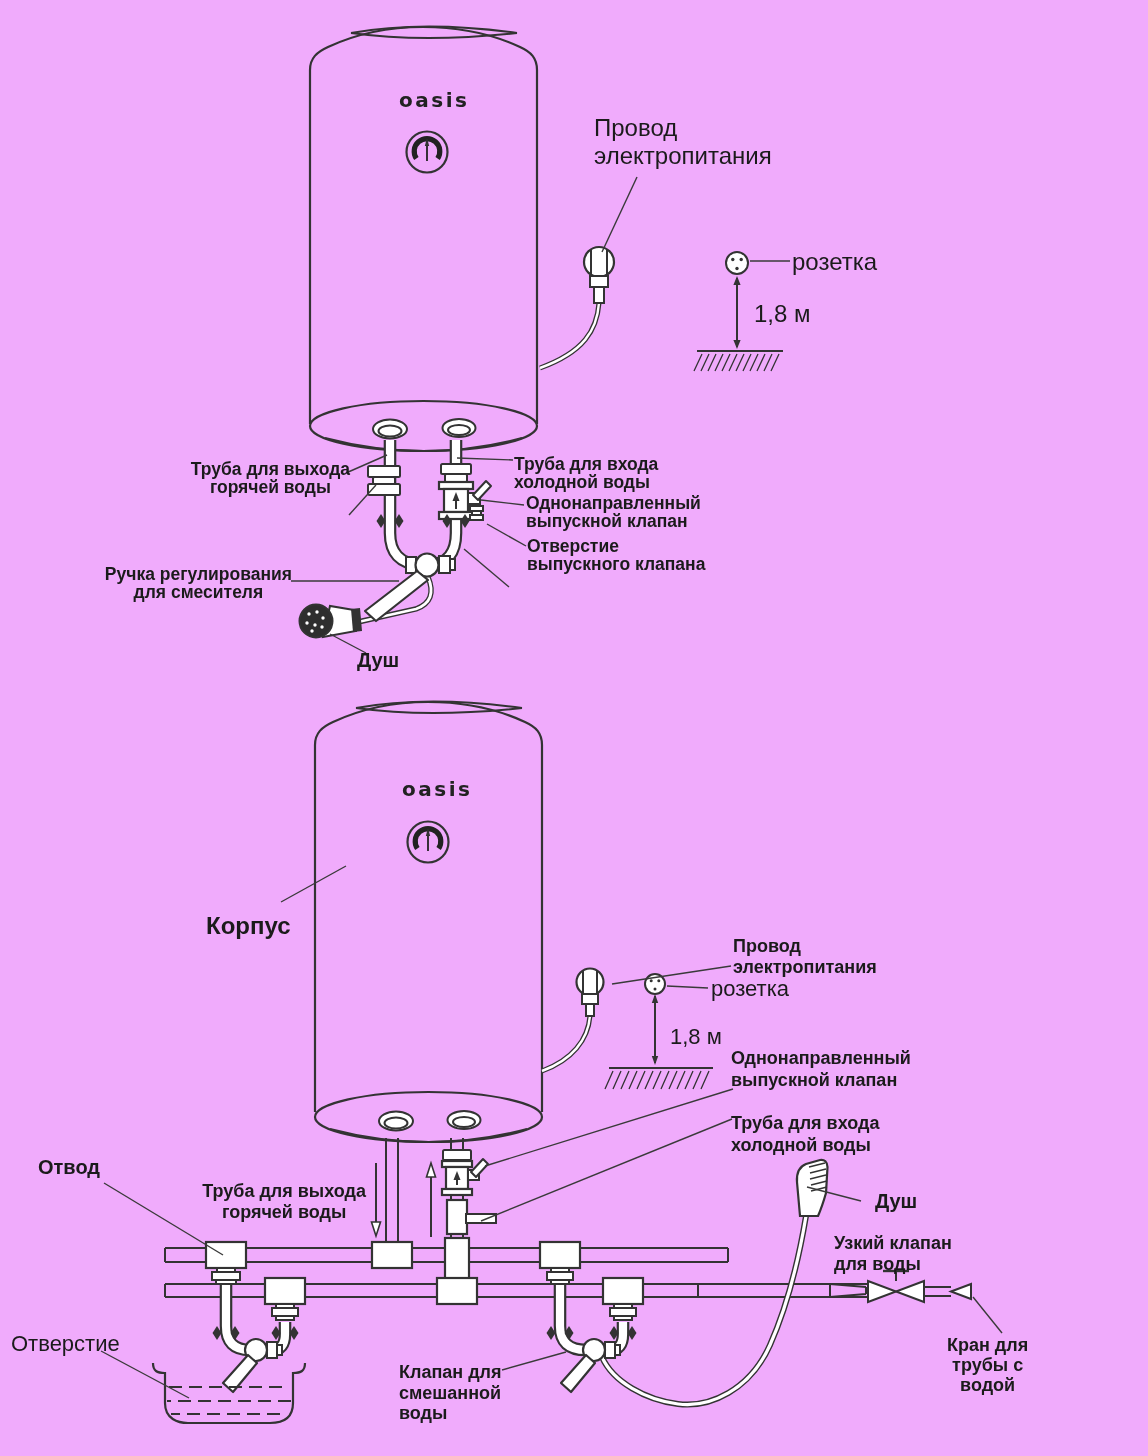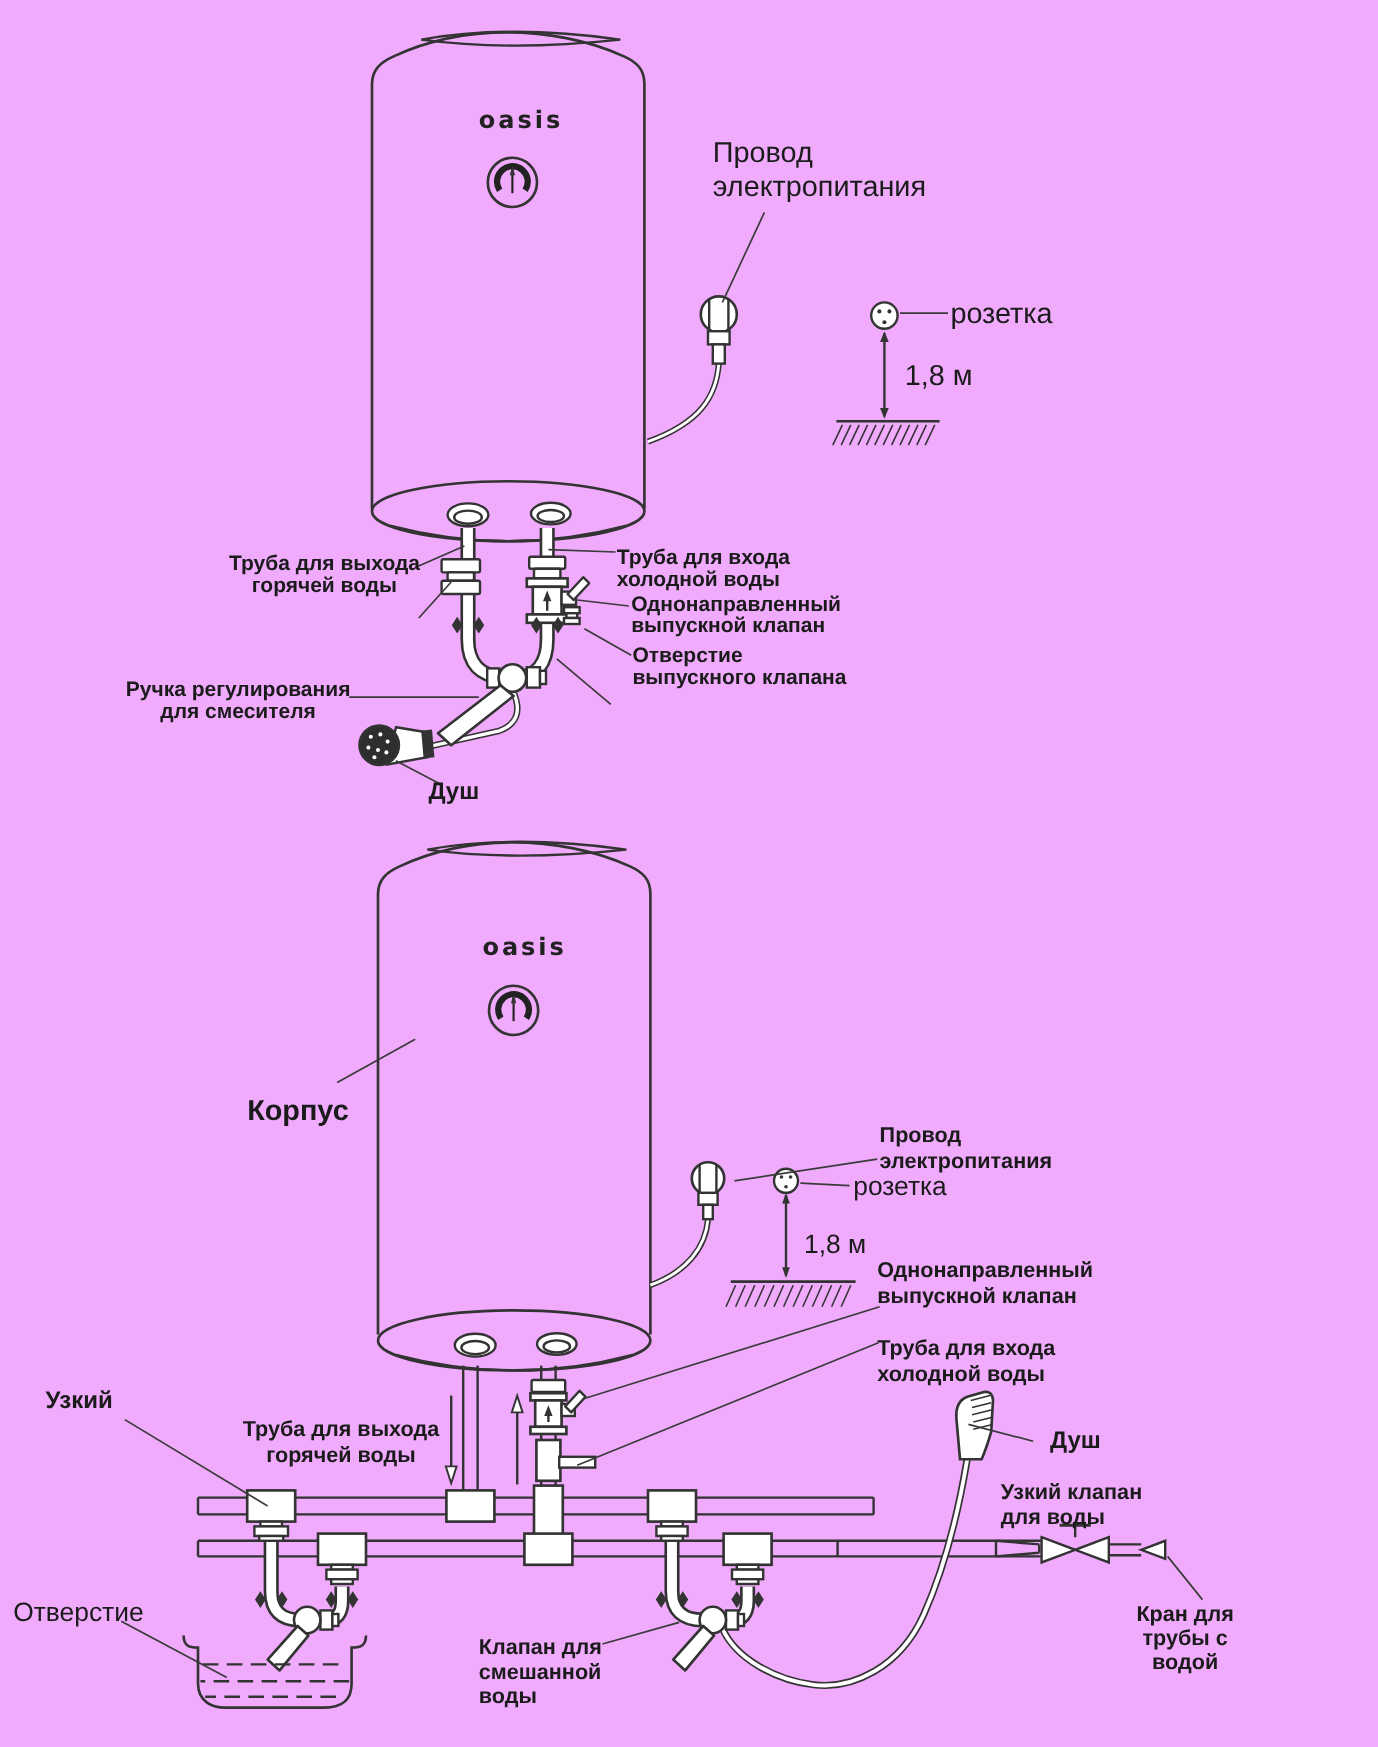--- a/index.html
+++ b/index.html
@@ -377,21 +377,21 @@
 <div class="lb" style="left:731px;top:1048px;font-size:18px;line-height:21.5px;">Однонаправленный
 выпускной клапан</div>
 <div class="lb" style="left:731px;top:1113px;font-size:18px;line-height:21.5px;">Труба для входа
 холодной воды</div>
 <div class="lb" style="left:875px;top:1190px;font-size:20px;">Душ</div>
 <div class="lb" style="left:834px;top:1233px;font-size:18px;line-height:21px;">Узкий клапан
 для воды</div>
 <div class="lb" style="left:947px;top:1335px;font-size:18px;line-height:20px;text-align:center;">Кран для
 трубы с
 водой</div>
-<div class="lb" style="left:38px;top:1156px;font-size:20px;">Узкий</div>
+<div class="lb" style="left:38px;top:1156px;font-size:20px;">Отвод</div>
 <div class="lb ra" style="right:782px;top:1181px;font-size:18px;line-height:20.5px;">Труба для выхода
 горячей воды</div>
 <div class="lb rg" style="left:11px;top:1331px;font-size:22px;">Отверстие</div>
 <div class="lb" style="left:399px;top:1362px;font-size:18px;line-height:20.5px;">Клапан для
 смешанной
 воды</div>
 
 </div>
 
 </body></html>

